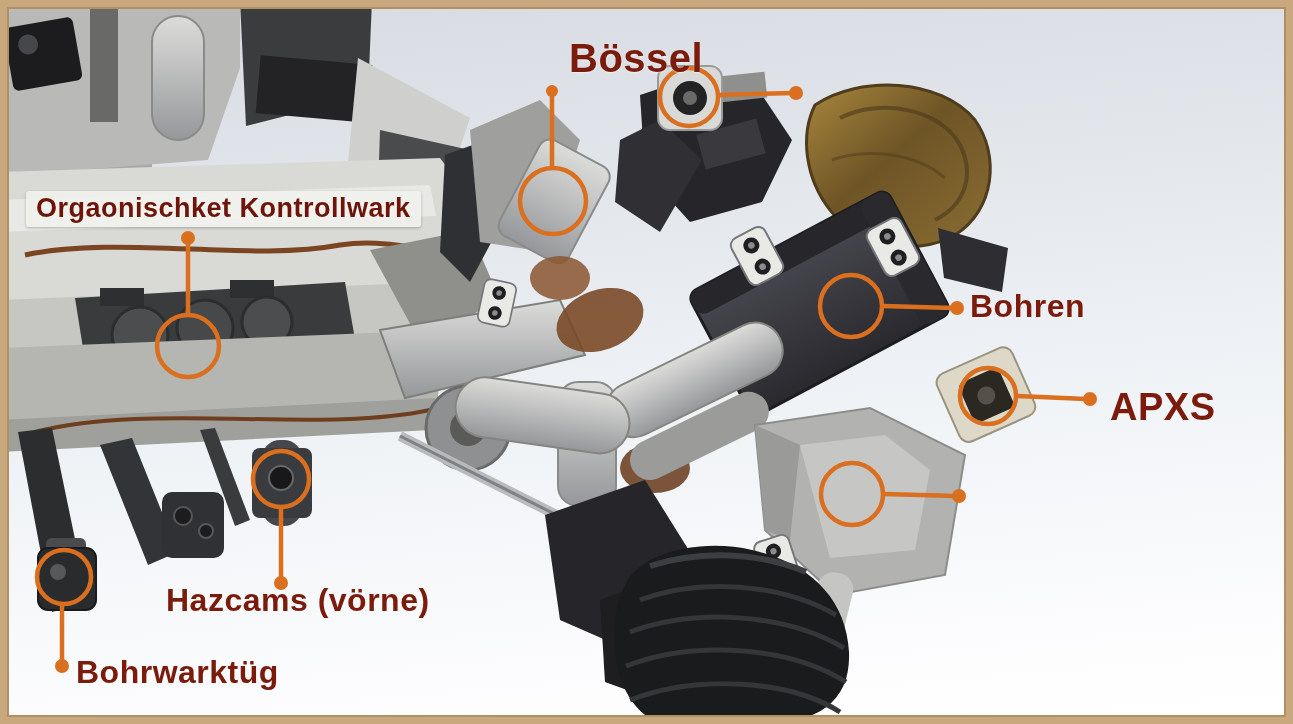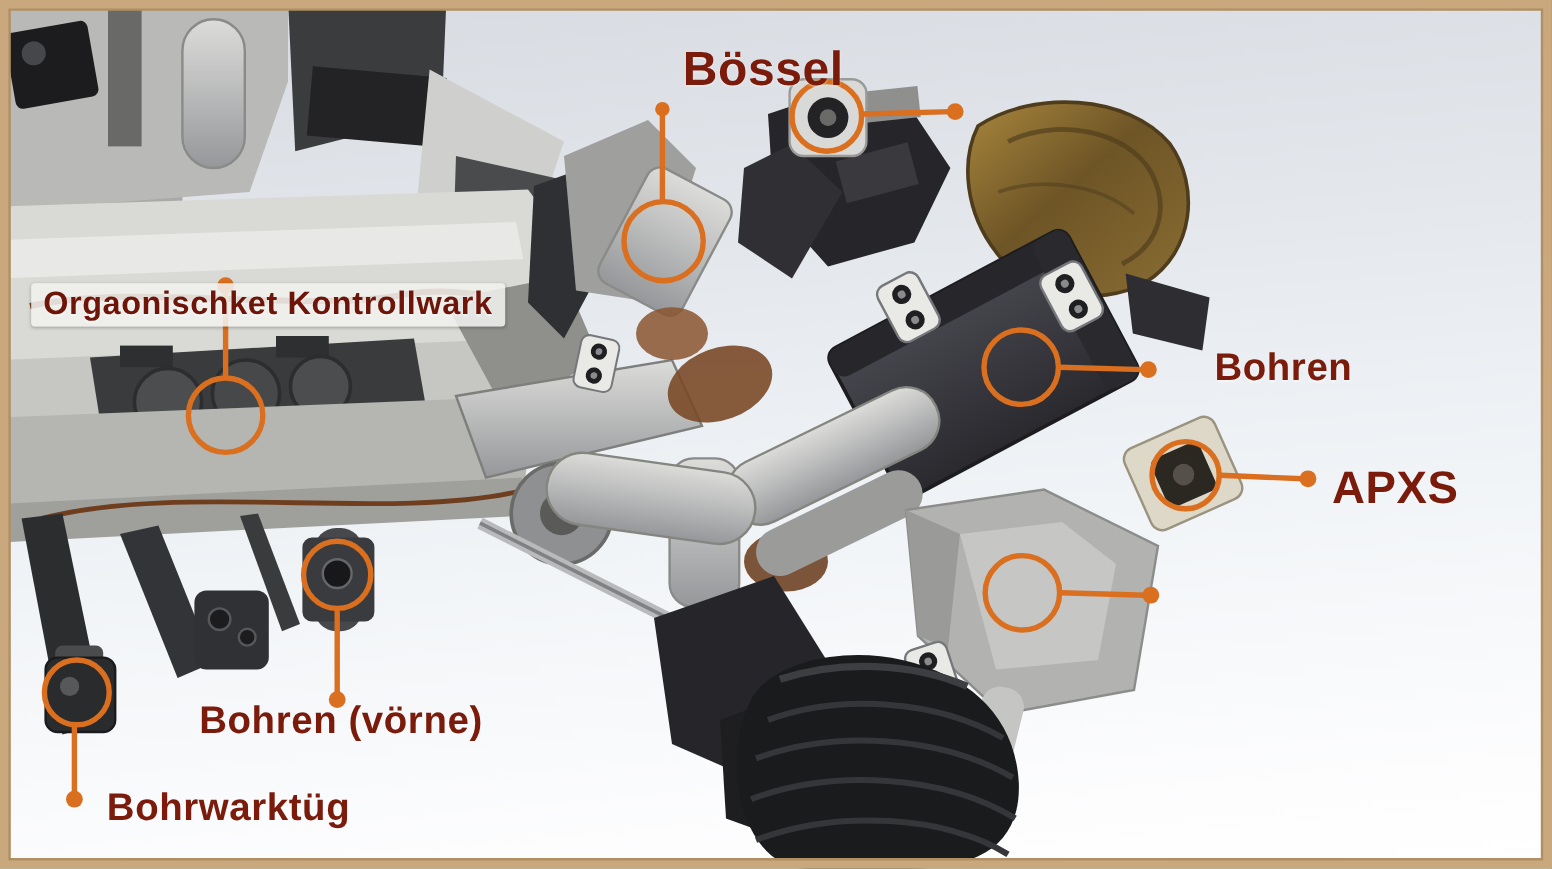--- a/index.html
+++ b/index.html
@@ -48,27 +48,26 @@
   }
   .lbl-boessel      { left: 525px; top: 36px;  font-size: 40px; margin-left: 44px; }
   .lbl-mahli        { left: 802px; top: 76px;  font-size: 32px; }
   .lbl-kontrollwark {
     left: 26px; top: 191px; font-size: 27px;
     background: rgba(240,240,238,0.88);
     padding: 2px 10px 3px 10px;
     border-radius: 3px;
     box-shadow: 0 1px 3px rgba(0,0,0,0.25);
     color: #6e150a;
-    margin-top: 45px;
-  }
-  .lbl-bohren       { left: 970px;  top: 288px; font-size: 32px; margin-left: 42px; }
+  }
+  .lbl-bohren       { left: 970px;  top: 288px; font-size: 32px; }
   .lbl-apxs         { left: 1110px; top: 386px; font-size: 38px; }
   .lbl-chimra       { left: 970px;  top: 480px; font-size: 32px; }
   .lbl-hazcams      { left: 166px;  top: 582px; font-size: 32px; }
-  .lbl-bohrwarktueg { left: 76px;   top: 654px; font-size: 32px; margin-left: 13px; }
+  .lbl-bohrwarktueg { left: 76px;   top: 654px; font-size: 32px; }
 
   .ring { fill: none; stroke: #d96f1f; stroke-width: 4.5px; }
   .leader { stroke: #d96f1f; stroke-width: 4.5px; stroke-linecap: round; }
   .dot { fill: #d96f1f; }
 </style>
 </head>
 <body>
 
 <div class="figure-frame">
 
@@ -255,17 +254,17 @@
 
     <circle class="ring" cx="64" cy="577" r="27"></circle>
     <line class="leader" x1="62" y1="605" x2="62" y2="662"></line>
     <circle class="dot" cx="62" cy="666" r="7"></circle>
   </svg>
 
   <div class="callout-label lbl-boessel">Bössel</div>
   <div class="callout-label lbl-kontrollwark">Orgaonischket Kontrollwark</div>
   <div class="callout-label lbl-bohren">Bohren</div>
   <div class="callout-label lbl-apxs">APXS</div>
-  <div class="callout-label lbl-hazcams">Bohren (vörne)</div>
+  <div class="callout-label lbl-hazcams">Hazcams (vörne)</div>
   <div class="callout-label lbl-bohrwarktueg">Bohrwarktüg</div>
 
   <div class="frame-ring"></div>
 </div>
 
 </body></html>

